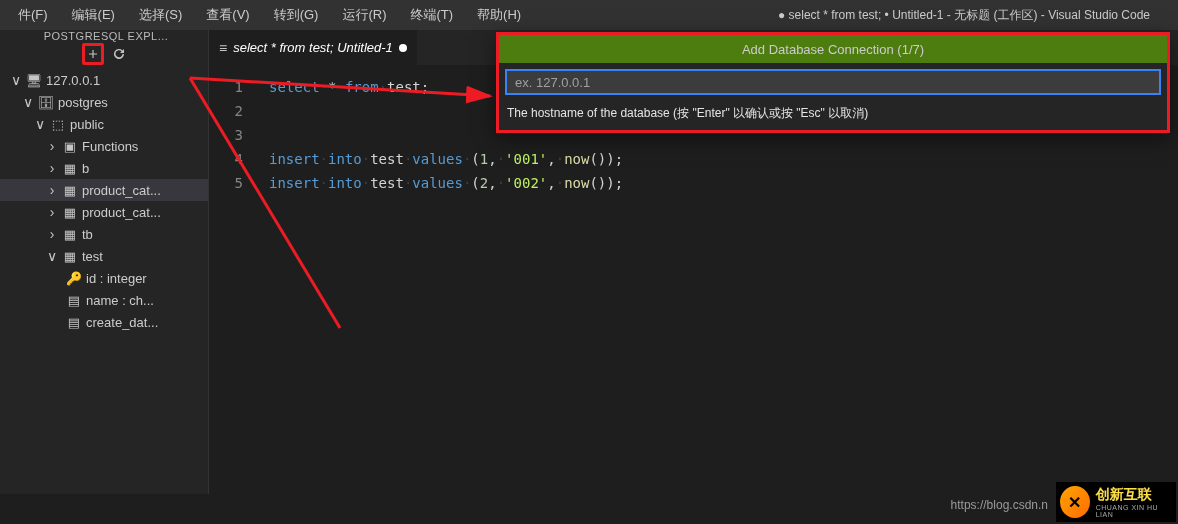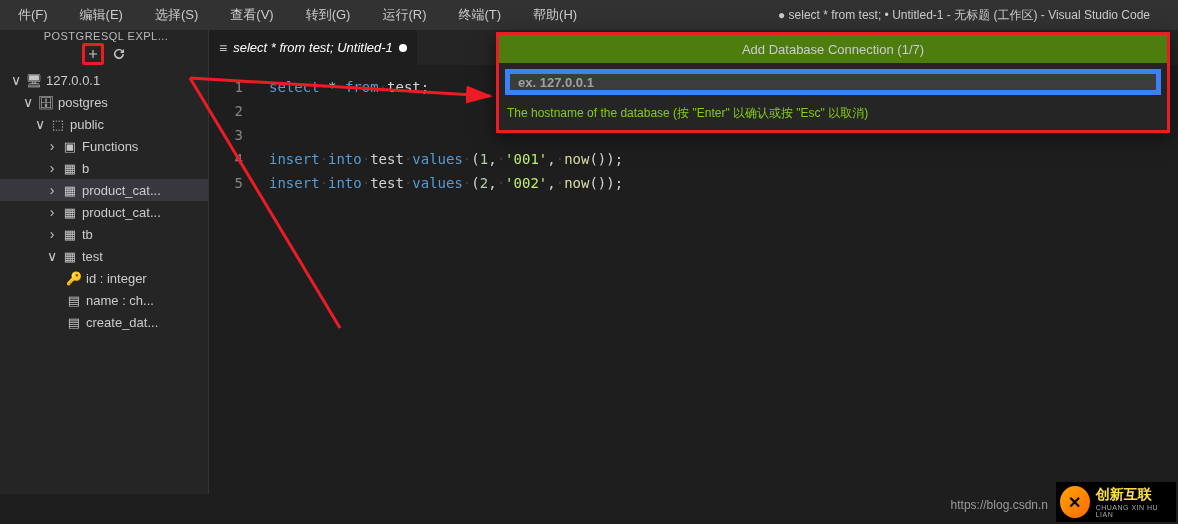--- a/index.html
+++ b/index.html
@@ -6,21 +6,21 @@
     body {
       width: 1178px; height: 524px;
       background: #1e1e1e; color: #cccccc;
       font-family: "Segoe UI", -apple-system, sans-serif;
       font-size: 13px; overflow: hidden; position: relative;
     }
     .menubar {
       height: 30px; background: #323233; display: flex;
       align-items: center; padding: 0 8px; justify-content: space-between;
     }
-    .menubar-left { display: flex; gap: 12px; }
+    .menubar-left { display: flex; gap: 4px; }
     .menu-item { padding: 4px 10px; color: #cccccc; cursor: pointer; }
     .titlebar { color: #cccccc; font-size: 12px; padding-right: 20px; }
     .main { display: flex; height: calc(100% - 60px); }
     .sidebar {
       width: 209px; background: #252526; display: flex;
       flex-direction: column; border-right: 1px solid #333;
     }
     .sidebar-header {
       height: 35px; display: flex; align-items: center;
       justify-content: space-between; padding: 0 8px 0 12px;
@@ -76,27 +76,26 @@
       background: #252526; border: 1px solid #454545;
       box-shadow: 0 5px 20px rgba(0,0,0,0.5); z-index: 10;
       border: 3px solid #ed1c24;
     }
     .quickinput-title {
       height: 28px; background: #4d7c0f; display: flex;
       align-items: center; justify-content: center; color: #cccccc;
       font-size: 13px;
     }
     .quickinput-field {
-      margin: 6px; background: #3c3c3c; border: 5px solid #3b82f6;
+      margin: 6px; background: #3c3c3c; border: 2px solid #3b82f6;
       height: 26px; display: flex; align-items: center; padding: 0 8px;
       color: #a0a0a0;
-      font-weight: bold;
     }
     .quickinput-hint {
-      padding: 4px 8px 8px 8px; color: #84cc16; font-size: 12px;
+      padding: 4px 8px 8px 8px; color: #e5e5e5; font-size: 12px;
     }
     .statusbar {
       height: 22px; position: absolute; bottom: 8px; right: 130px;
       color: #9a9a9a; font-size: 12px; display: flex; align-items: center;
     }
     .logo {
       position: absolute; bottom: 2px; right: 2px;
       width: 120px; height: 40px; background: #000; display: flex;
       align-items: center; gap: 6px; padding: 4px;
     }

